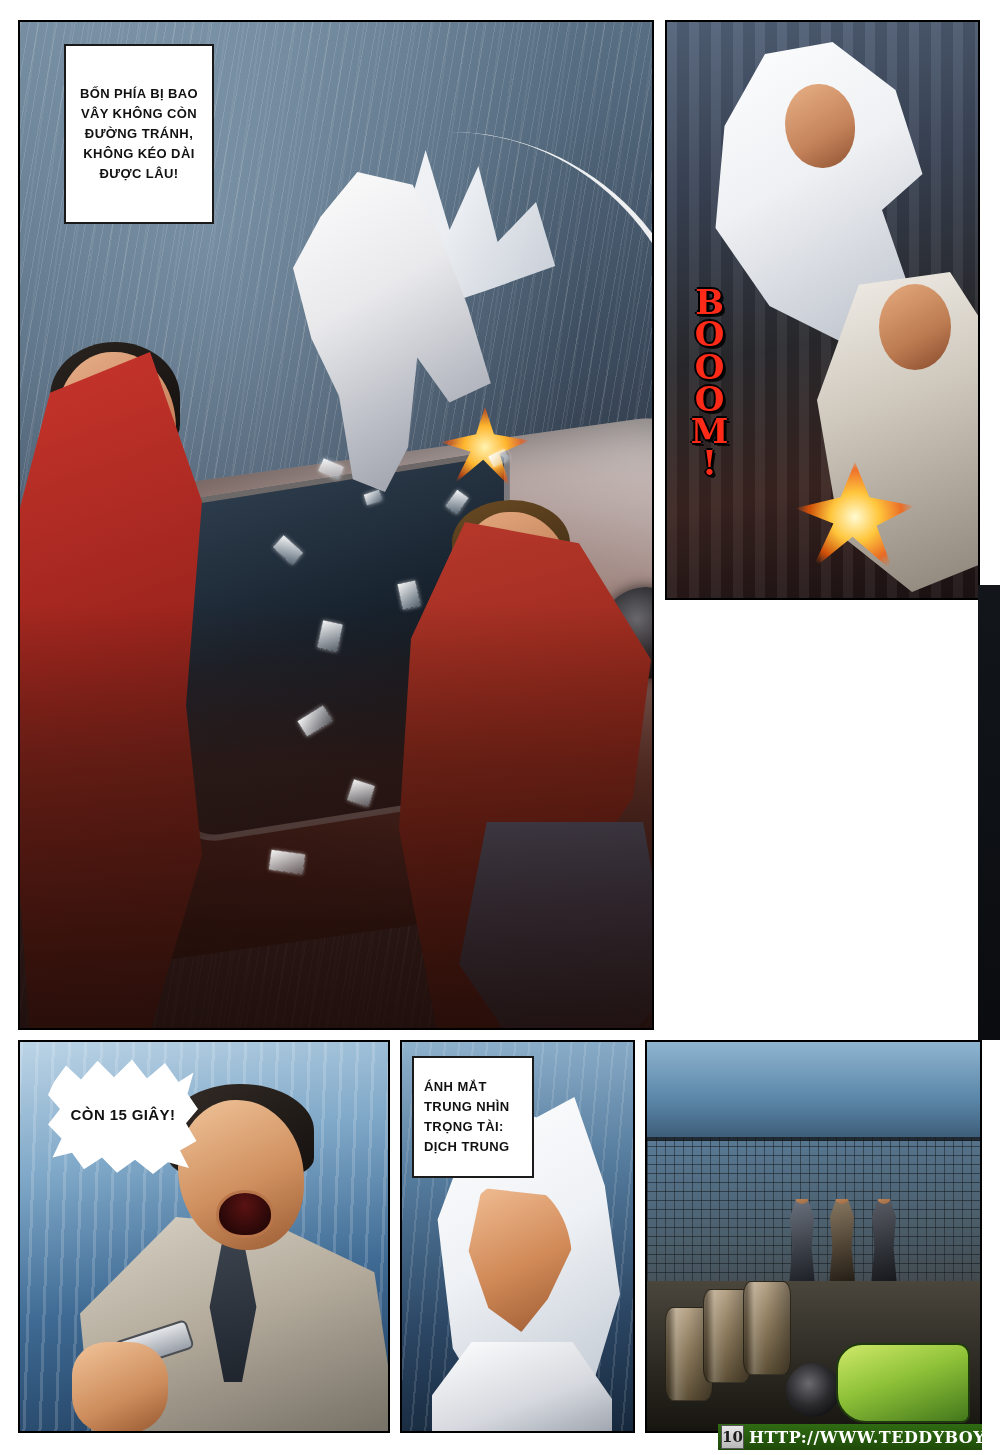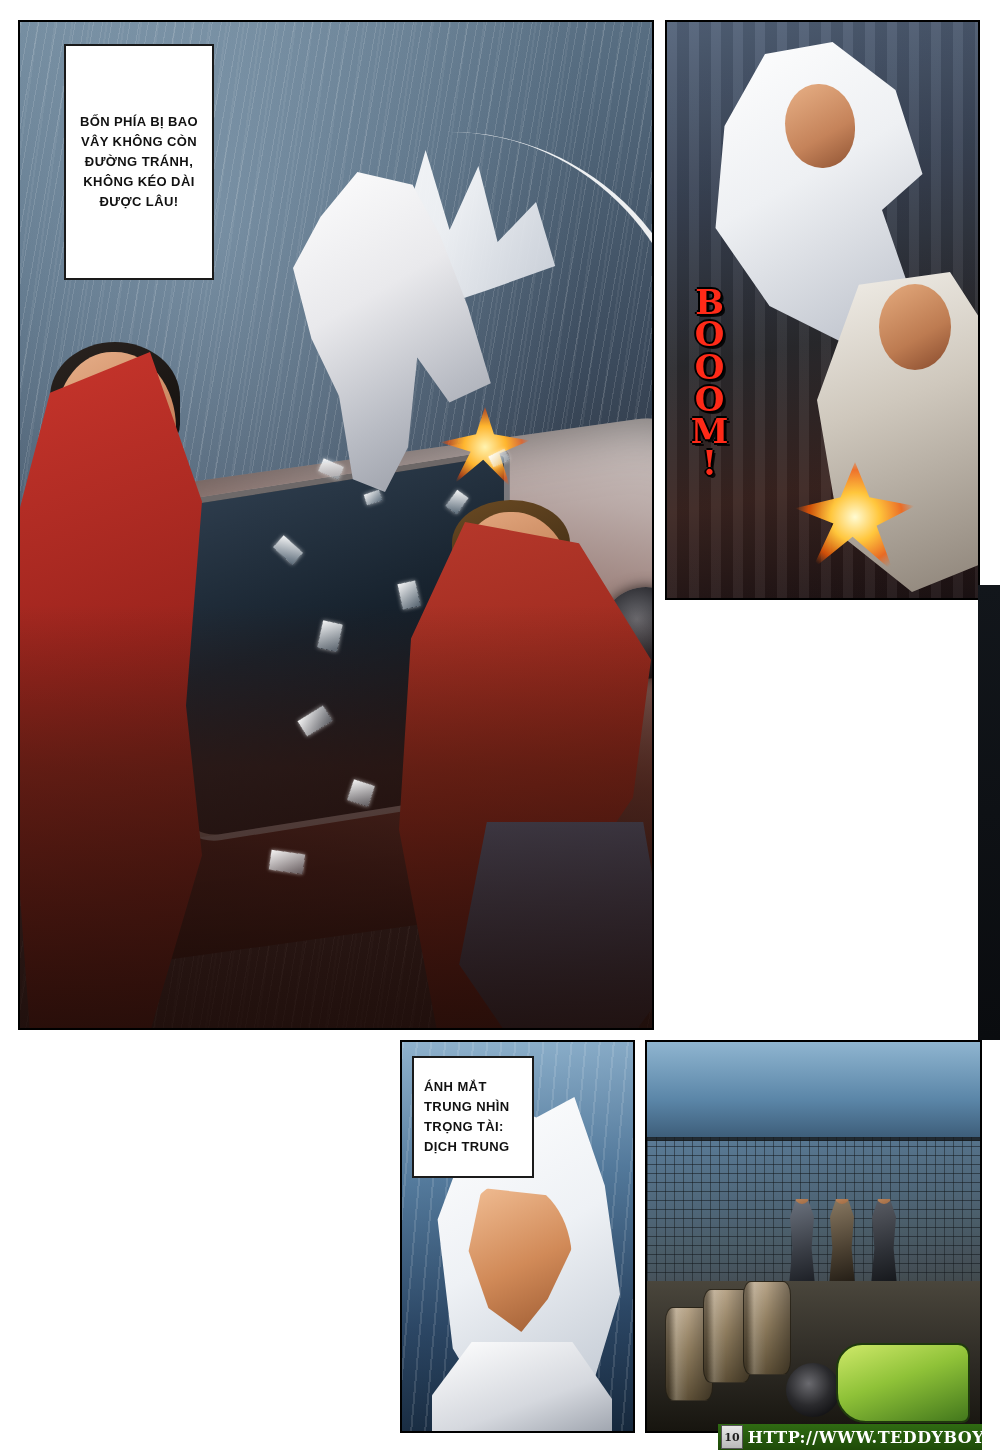--- a/index.html
+++ b/index.html
@@ -524,21 +524,21 @@
     align-items: center;
     justify-content: center;
     padding: 8px 10px;
     box-sizing: border-box;
     font-weight: 600;
   }
   #caption-1 {
     left: 44px;
     top: 22px;
     width: 150px;
-    height: 236px;
+    height: 180px;
   }
   #caption-2 {
     left: 412px;
     top: 1056px;
     width: 122px;
     height: 122px;
     text-align: left;
     justify-content: flex-start;
     font-weight: 600;
   }
@@ -555,21 +555,21 @@
     background: linear-gradient(180deg, #2f6b12 0%, #1e4a08 100%);
   }
   #footer .badge {
     width: 26px;
     height: 22px;
     margin: 0 5px 0 3px;
     background: linear-gradient(180deg, #e8e8e8 0%, #b9b9b9 100%);
     color: #1d1d1d;
     font-family: "DejaVu Serif", serif;
     font-weight: 700;
-    font-size: 11px;
+    font-size: 15px;
     display: flex;
     align-items: center;
     justify-content: center;
     border: 1px solid #555;
   }
   #footer .url {
     color: #ffffff;
     font-family: "DejaVu Serif", serif;
     font-weight: 700;
     font-size: 16px;
@@ -644,20 +644,34 @@
       <span>O</span>
       <span>O</span>
       <span>O</span>
       <span>M</span>
       <span>!</span>
     </div>
   </div>
 
   <div id="edge-strip"></div>
 
+  <div class="panel" id="panel-shout">
+    <div class="beams"></div>
+    <div class="suit"></div>
+    <div class="shirt"></div>
+    <div class="hair"></div>
+    <div class="head"></div>
+    <div class="mouth"></div>
+    <div class="watch"></div>
+    <div class="fist"></div>
+
+    <div class="spike-balloon">
+      <div class="txt">CÒN 15 GIÂY!</div>
+    </div>
+  </div>
 
   <div class="panel" id="panel-profile">
     <div class="beams"></div>
     <div class="hair"></div>
     <div class="face"></div>
     <div class="collar"></div>
   </div>
 
   <div class="caption" id="caption-2">ÁNH MẮT TRUNG NHÌN TRỌNG TÀI: DỊCH TRUNG</div>
 

